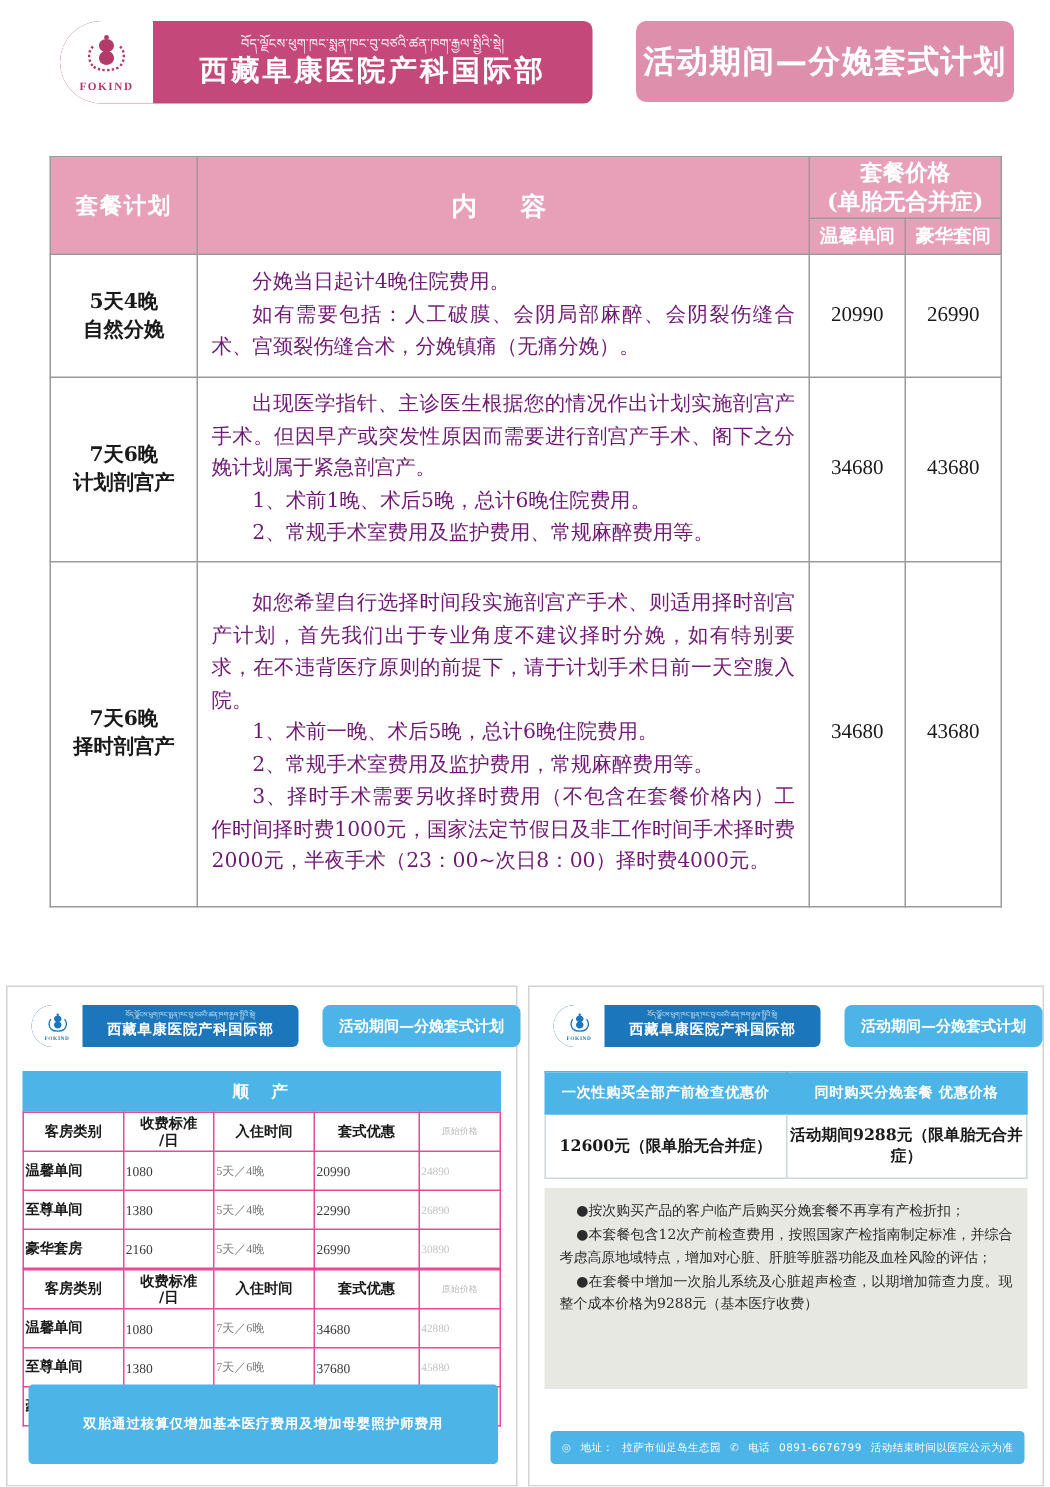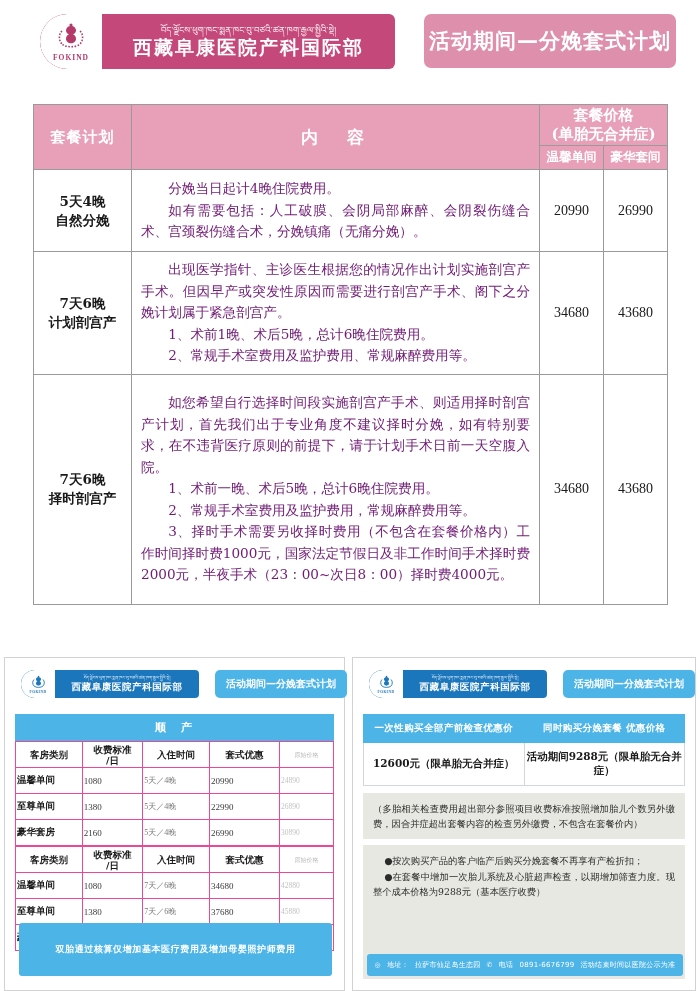--- a/index.html
+++ b/index.html
@@ -446,26 +446,24 @@
       </tr>
     </thead>
     <tbody>
       <tr>
         <td>12600元（限单胎无合并症）</td>
         <td>活动期间9288元（限单胎无合并症）</td>
       </tr>
     </tbody>
   </table>
 
-  <div class="note-block">
-    <p>（多胎相关检查费用超出部分参照项目收费标准按照增加胎儿个数另外缴费，因合并症超出套餐内容的检查另外缴费，不包含在套餐价内）</p>
-  </div>
 
   <div class="bullets">
     <p>●按次购买产品的客户临产后购买分娩套餐不再享有产检折扣；</p>
+    <p>●本套餐包含12次产前检查费用，按照国家产检指南制定标准，并综合考虑高原地域特点，增加对心脏、肝脏等脏器功能及血栓风险的评估；</p>
     <p>●在套餐中增加一次胎儿系统及心脏超声检查，以期增加筛查力度。现整个成本价格为9288元（基本医疗收费）</p>
   </div>
 
   <div class="footer-bar">
     <span class="fi">◎</span>
     <span>地址：</span>
     <span>拉萨市仙足岛生态园</span>
     <span class="fi">✆</span>
     <span>电话</span>
     <span>0891-6676799</span>

